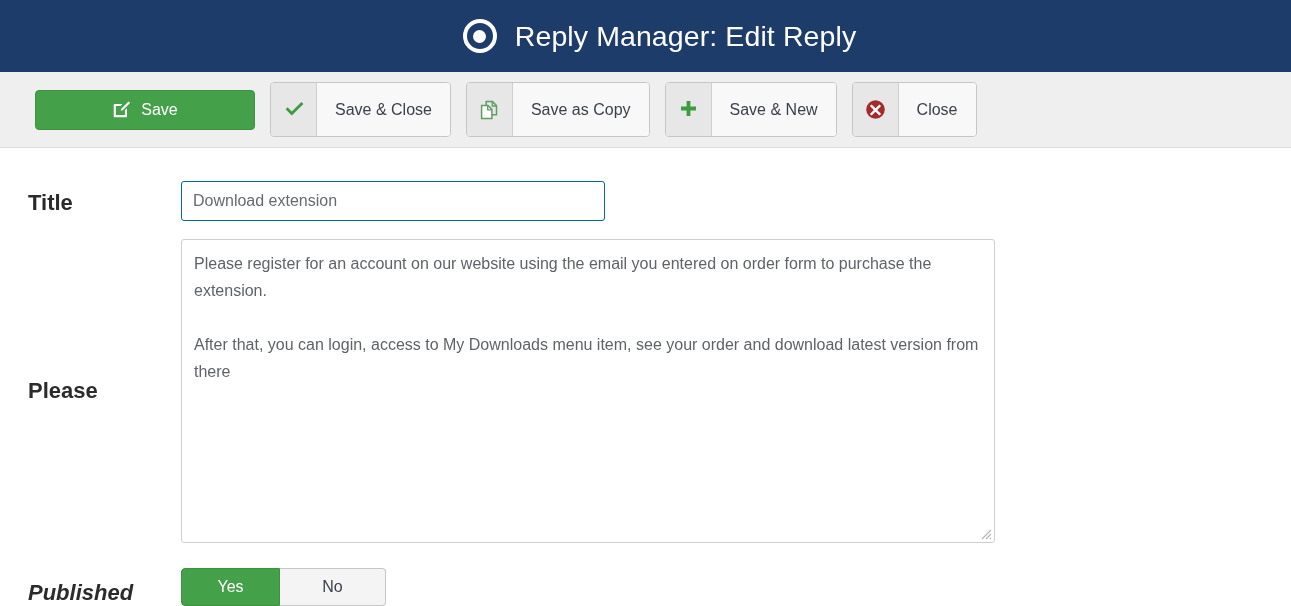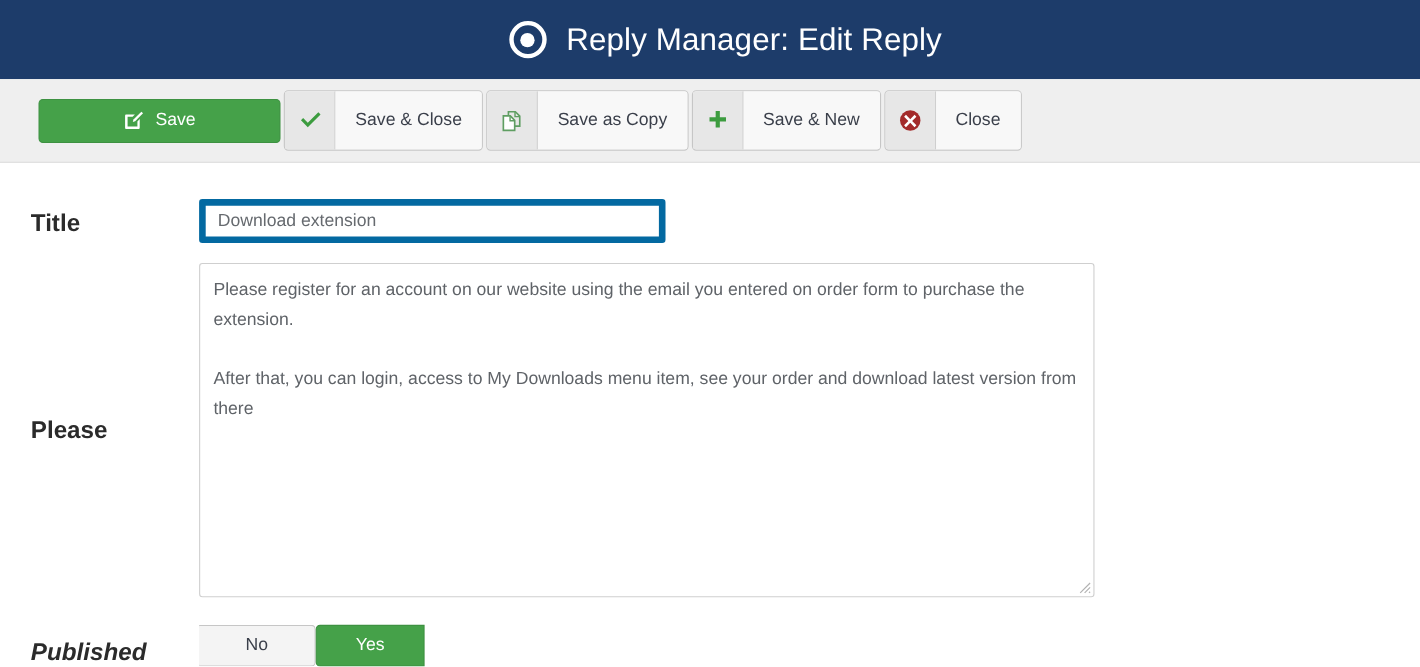--- a/index.html
+++ b/index.html
@@ -51,21 +51,21 @@
   }
 
   
   .toolbar {
     height: 76px;
     background: #efefef;
     border-bottom: 1px solid #dcdcdc;
     display: flex;
     align-items: center;
     padding-left: 35px;
-    gap: 3px;
+    gap: 15px;
   }
 
   .btn-primary {
     height: 40px;
     min-width: 220px;
     background: #45a149;
     border: 1px solid #3d9141;
     border-radius: 4px;
     color: #ffffff;
     font-size: 16px;
@@ -122,21 +122,21 @@
     font-size: 22px;
     font-weight: bold;
     color: #2b2b2b;
   }
   .row-title { margin-top: 33px; }
   .row-title .label-col { padding-top: 9px; }
 
   .text-input {
     width: 424px;
     height: 40px;
-    border: 6px solid #0369a1;
+    border: 1px solid #0369a1;
     border-radius: 3px;
     background: #ffffff;
     padding: 0 11px;
     font-size: 16px;
     color: #666a6f;
     font-family: "Liberation Sans", sans-serif;
     display: flex;
     align-items: center;
   }
 
@@ -287,18 +287,18 @@
         <svg class="icon-svg" width="13" height="13" viewBox="0 0 13 13" aria-hidden="true">
           <path d="M12 3L3 12M12 7L7 12M12 11l-1 1" stroke="#b3b3b3" stroke-width="1.1" fill="none"></path>
         </svg>
       </span>
     </div>
   </div>
 
   <div class="form-row row-published">
     <div class="label-col">Published</div>
     <div class="btn-group">
+      <div class="toggle-btn toggle-on">Yes</div>
       <div class="toggle-btn toggle-off">No</div>
-      <div class="toggle-btn toggle-on">Yes</div>
     </div>
   </div>
 
 </div>
 
 </body></html>

